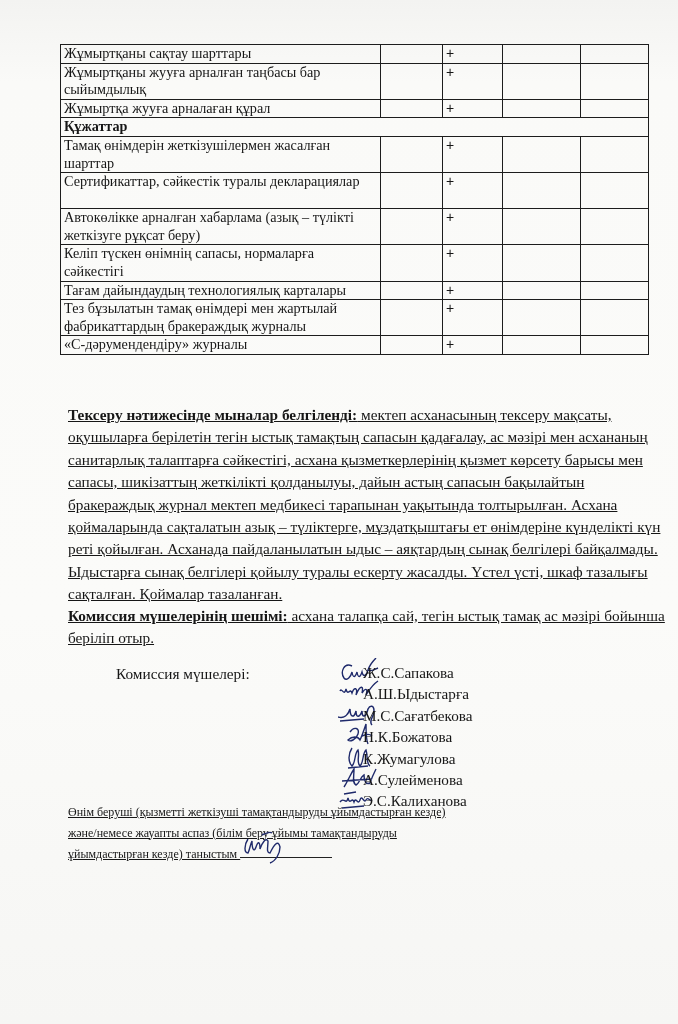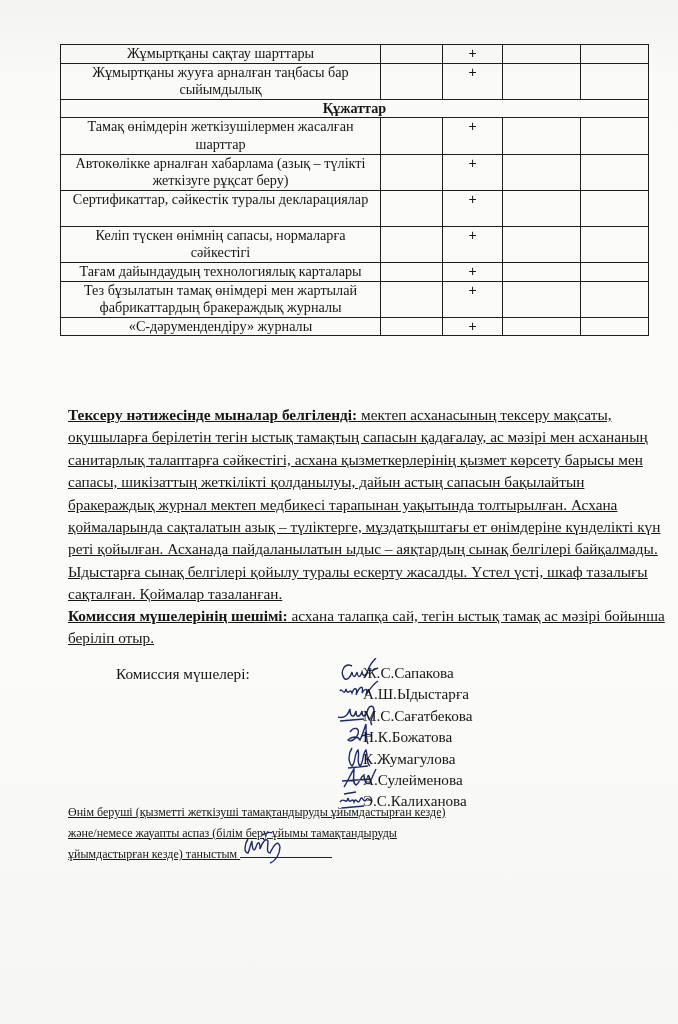--- a/index.html
+++ b/index.html
@@ -12,21 +12,21 @@
   }
   .page { position: absolute; left: 0; top: 0; width: 678px; height: 1024px;
     background: linear-gradient(180deg, #f3f3f1 0%, #fafaf8 8%, #fbfbf9 60%, #f6f6f4 100%); }
 
   
   table.check {
     position: absolute; left: 60px; top: 44px;
     width: 588px;
     border-collapse: collapse;
     table-layout: fixed;
-    font-size: 14.2px; line-height: 17.6px; text-align: center;
+    font-size: 14.2px; line-height: 17.6px;
   }
   table.check td {
     border: 1.5px solid #1d1d1d;
     padding: 0 3px;
     vertical-align: top;
   }
   table.check col.c-text { width: 320px; }
   table.check col.c2 { width: 62px; }
   table.check col.c3 { width: 60px; }
   table.check col.c4 { width: 78px; }
@@ -81,38 +81,45 @@
         <td></td>
       </tr>
       <tr class="double">
         <td>Жұмыртқаны жууға арналған таңбасы бар сыйымдылық</td>
         <td></td>
         <td class="mark">+</td>
         <td></td>
         <td></td>
       </tr>
       <tr class="single">
+        <td>Жұмыртқа жууға арналаған құрал</td>
+        <td></td>
+        <td class="mark">+</td>
+        <td></td>
+        <td></td>
+      </tr>
+      <tr class="single">
         <td class="section" colspan="5">Құжаттар</td>
       </tr>
       <tr class="double">
         <td>Тамақ өнімдерін жеткізушілермен жасалған шарттар</td>
         <td></td>
         <td class="mark">+</td>
         <td></td>
         <td></td>
       </tr>
       <tr class="double">
+        <td>Сертификаттар, сәйкестік туралы декларациялар</td>
+        <td></td>
+        <td class="mark">+</td>
+        <td></td>
+        <td></td>
+      </tr>
+      <tr class="double">
         <td>Автокөлікке арналған хабарлама (азық – түлікті жеткізуге рұқсат беру)</td>
-        <td></td>
-        <td class="mark">+</td>
-        <td></td>
-        <td></td>
-      </tr>
-      <tr class="double">
-        <td>Сертификаттар, сәйкестік туралы декларациялар</td>
         <td></td>
         <td class="mark">+</td>
         <td></td>
         <td></td>
       </tr>
       <tr class="double">
         <td>Келіп түскен өнімнің сапасы, нормаларға сәйкестігі</td>
         <td></td>
         <td class="mark">+</td>
         <td></td>

